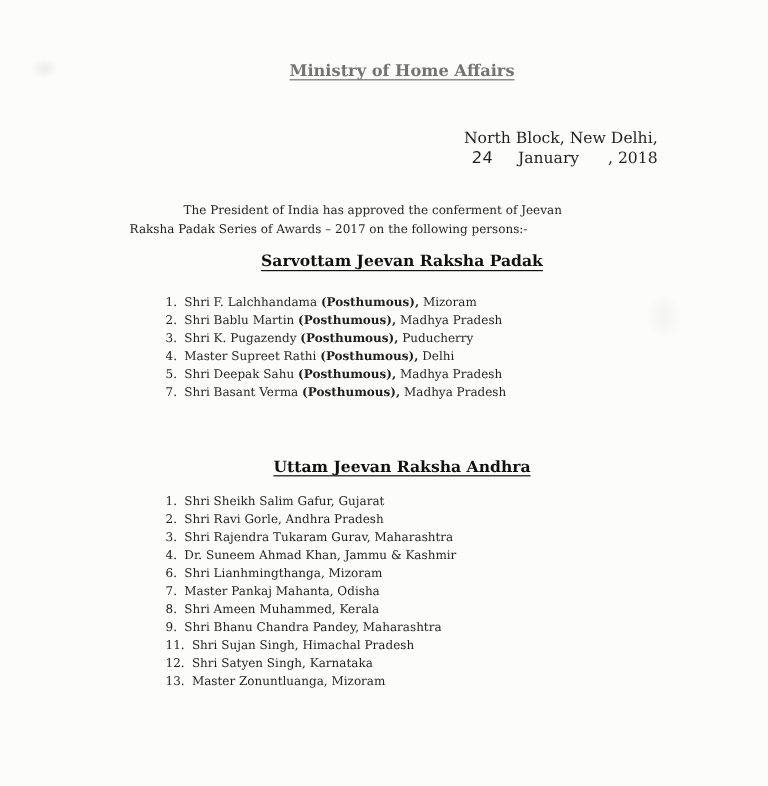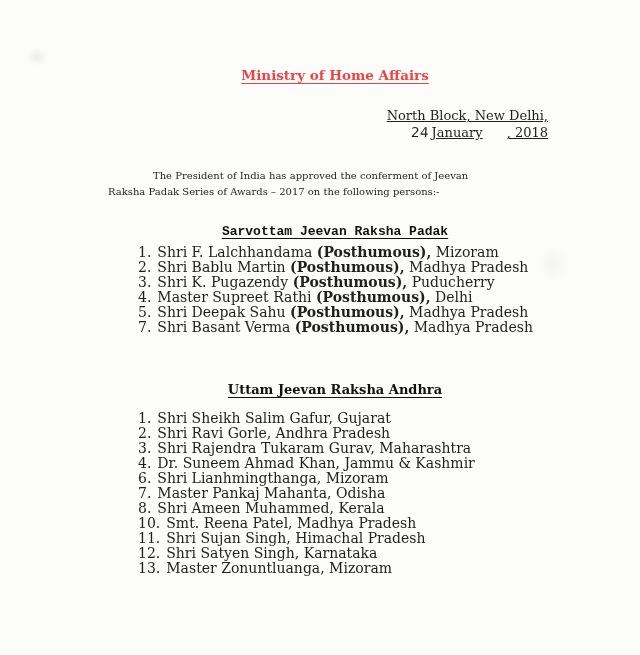--- a/index.html
+++ b/index.html
@@ -10,35 +10,35 @@
     font-family:"DejaVu Serif","Liberation Serif",serif;
     color:#1f1f1f;
     overflow:hidden;
   }
   .smudge{position:absolute;pointer-events:none;}
   .smudge.s1{left:26px;top:48px;width:22px;height:18px;
     background:radial-gradient(ellipse at center, rgba(90,90,90,0.10), rgba(0,0,0,0) 70%);}
   .smudge.s2{left:538px;top:244px;width:30px;height:40px;
     background:radial-gradient(ellipse at center, rgba(120,120,120,0.07), rgba(0,0,0,0) 70%);}
   .centered{position:absolute;left:35px;width:600px;text-align:center;}
-  .doc-title{top:66px;font-size:13.5px;font-weight:bold;line-height:18px;color:#ef4444;}
+  .doc-title{top:50px;font-size:13.5px;font-weight:bold;line-height:18px;color:#737373;}
   .underlined{text-decoration:underline;text-decoration-thickness:1.3px;text-underline-offset:3px;}
   .dateline{position:absolute;left:0;top:107px;width:548px;text-align:right;
-    font-size:13px;line-height:17px;white-space:nowrap;text-decoration:underline;}
+    font-size:13px;line-height:17px;white-space:nowrap;}
   .day{display:inline-block;font-family:"DejaVu Sans","Liberation Sans",sans-serif;
     font-size:13.5px;letter-spacing:0.5px;transform:skewX(-3deg);}
-  .month{margin-left:2px;}
+  .month{margin-left:20px;}
   .year{margin-left:24px;}
   .intro{position:absolute;left:108px;top:168px;font-size:10px;line-height:16px;}
   .intro .l1{padding-left:45px;white-space:nowrap;}
   .intro .l2{white-space:nowrap;}
   .section-heading{font-size:13px;font-weight:bold;line-height:18px;color:#111;}
-  .heading-1{top:223px;font-family:Liberation Mono, monospace;}
+  .heading-1{top:210px;}
   .heading-2{top:381px;}
-  .rlist{position:absolute;left:138px;font-size:14px;}
+  .rlist{position:absolute;left:138px;font-size:10px;}
   .list-1{top:245px;}
   .list-2{top:411px;}
   .row{line-height:15px;white-space:nowrap;}
   .num{margin-right:6px;}
   .tag{font-weight:bold;}
 </style>
 </head>
 <body>
 
 <div class="page">
@@ -71,18 +71,18 @@
   <div class="centered section-heading heading-2"><span class="underlined">Uttam Jeevan Raksha Andhra</span></div>
 
   <div class="rlist list-2">
     <div class="row"><span class="num">1.</span><span>Shri Sheikh Salim Gafur, Gujarat</span></div>
     <div class="row"><span class="num">2.</span><span>Shri Ravi Gorle, Andhra Pradesh</span></div>
     <div class="row"><span class="num">3.</span><span>Shri Rajendra Tukaram Gurav, Maharashtra</span></div>
     <div class="row"><span class="num">4.</span><span>Dr. Suneem Ahmad Khan, Jammu &amp; Kashmir</span></div>
     <div class="row"><span class="num">6.</span><span>Shri Lianhmingthanga, Mizoram</span></div>
     <div class="row"><span class="num">7.</span><span>Master Pankaj Mahanta, Odisha</span></div>
     <div class="row"><span class="num">8.</span><span>Shri Ameen Muhammed, Kerala</span></div>
-    <div class="row"><span class="num">10.</span><span>Smt. Reena Patel, Madhya Pradesh</span></div>
+    <div class="row"><span class="num">9.</span><span>Shri Bhanu Chandra Pandey, Maharashtra</span></div>
     <div class="row"><span class="num">11.</span><span>Shri Sujan Singh, Himachal Pradesh</span></div>
     <div class="row"><span class="num">12.</span><span>Shri Satyen Singh, Karnataka</span></div>
     <div class="row"><span class="num">13.</span><span>Master Zonuntluanga, Mizoram</span></div>
   </div>
 </div>
 
 </body></html>

